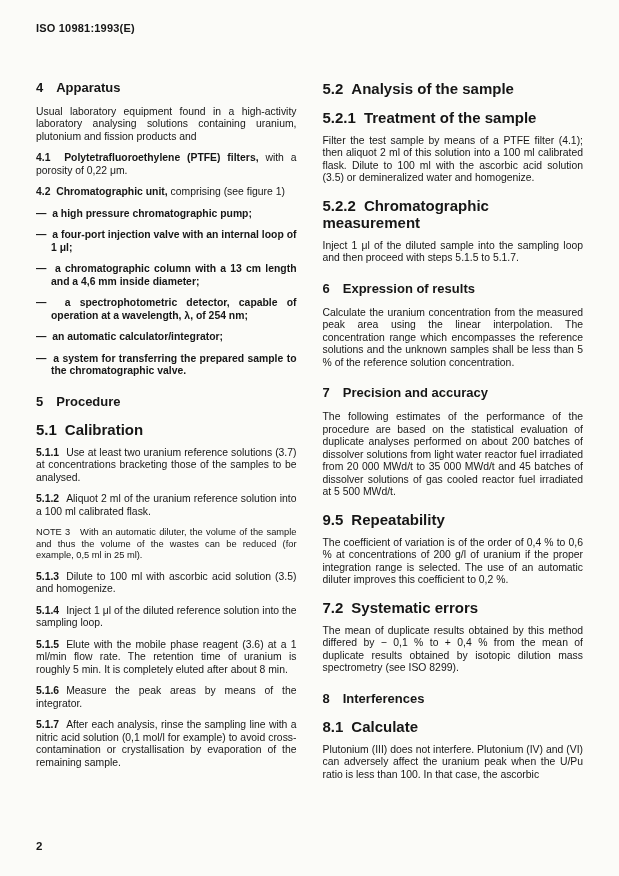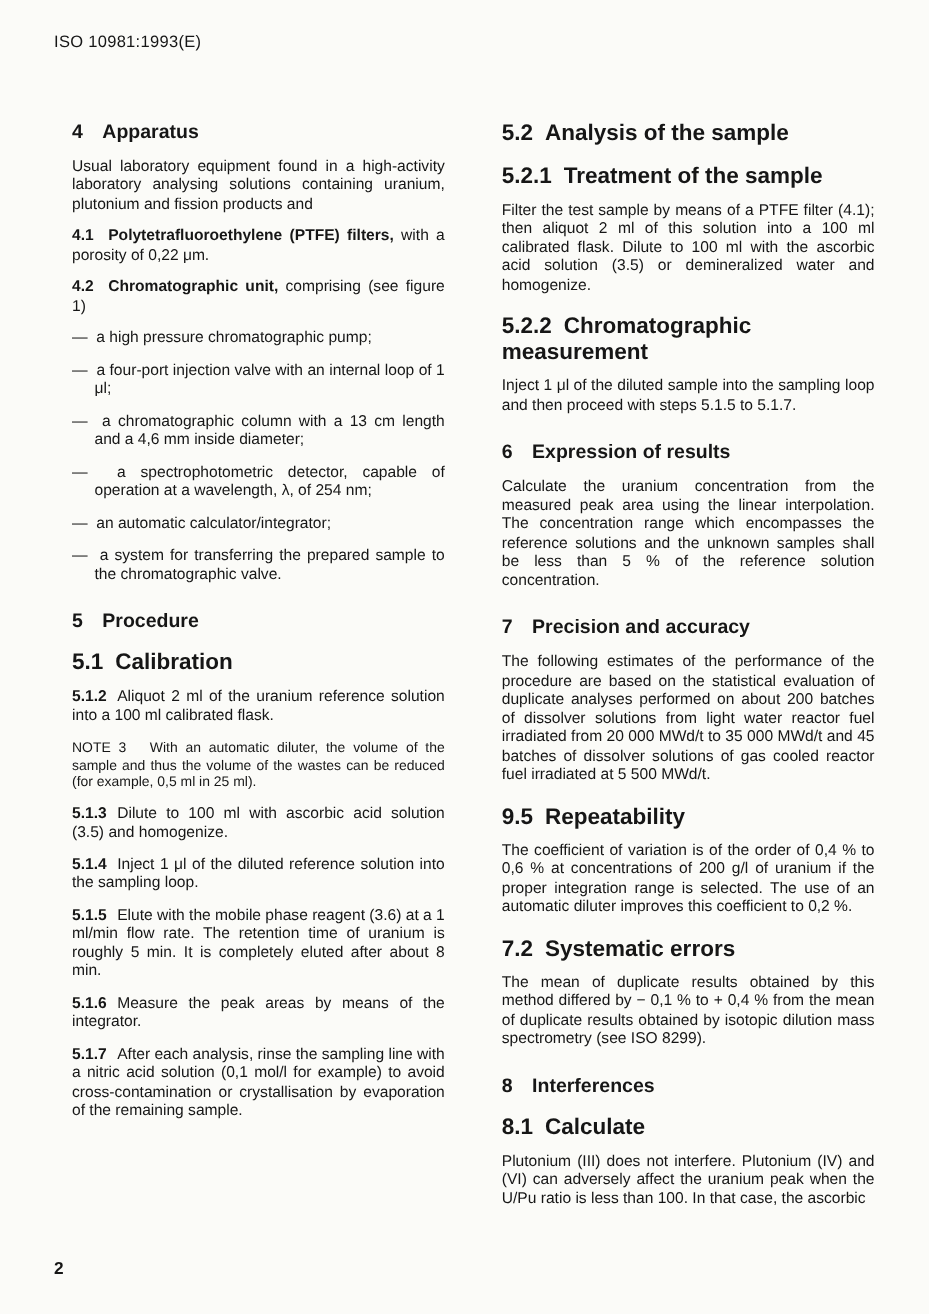--- a/index.html
+++ b/index.html
@@ -7,43 +7,43 @@
     width: 619px; height: 876px;
     background: #fbfbf8;
     color: #161616;
     font-family: "Liberation Sans", "DejaVu Sans", sans-serif;
     position: relative;
     overflow: hidden;
   }
   .page { width: 100%; height: 100%; position: relative; }
   .header {
     position: absolute; top: 22px; left: 36px;
-    font-weight: normal; font-size: 11px; letter-spacing: .2px;
+    font-weight: bold; font-size: 11px; letter-spacing: .2px;
   }
   .footer {
     position: absolute; bottom: 24px; left: 36px;
     font-weight: bold; font-size: 11.5px;
   }
   .columns {
     position: absolute; top: 80px; left: 36px; right: 36px;
     display: flex; gap: 26px;
   }
-  .col { flex: 1; min-width: 0; margin-left: 12px; }
+  .col { flex: 1; min-width: 0; }
   .body, .dash, .note {
     font-size: 10.4px; line-height: 1.2;
     text-align: justify; margin: 0 0 9px;
   }
   .h1 { font-size: 13px; font-weight: bold; margin: 16px 0 11px; }
   .h2 { font-size: 15px; font-weight: bold; margin: 12px 0 9px; }
   .col > :first-child { margin-top: 0; }
   .h1 .hnum { margin-right: 13px; }
   .h2 .hnum { margin-right: 8px; }
   .rb { font-weight: bold; }
   .lead { font-weight: bold; margin-right: 7px; }
-  .dash { padding-left: 15px; text-indent: -15px; }
+  .dash { padding-left: 15px; text-indent: -15px; font-weight: bold; }
   .note { font-size: 9.3px; line-height: 1.25; }
 </style>
 </head>
 <body>
 
 <div class="page">
 
   <div class="header">
     <span>ISO 10981:1993(E)</span>
   </div>
@@ -70,20 +70,21 @@
       <p class="dash">—&nbsp; a system for transferring the prepared sample to the chromatographic valve.</p>
 
       <div class="h1">
         <span class="hnum">5</span><span>Procedure</span>
       </div>
 
       <div class="h2">
         <span class="hnum">5.1</span><span>Calibration</span>
       </div>
 
+      <p class="body"><span class="lead">5.1.1</span><span>Use at least two uranium reference solutions (3.7) at concentrations bracketing those of the samples to be analysed.</span></p>
 
       <p class="body"><span class="lead">5.1.2</span><span>Aliquot 2 ml of the uranium reference solution into a 100 ml calibrated flask.</span></p>
 
       <p class="note">NOTE 3&nbsp;&nbsp; With an automatic diluter, the volume of the sample and thus the volume of the wastes can be reduced (for example, 0,5 ml in 25 ml).</p>
 
       <p class="body"><span class="lead">5.1.3</span><span>Dilute to 100 ml with ascorbic acid solution (3.5) and homogenize.</span></p>
 
       <p class="body"><span class="lead">5.1.4</span><span>Inject 1 μl of the diluted reference solution into the sampling loop.</span></p>
 
       <p class="body"><span class="lead">5.1.5</span><span>Elute with the mobile phase reagent (3.6) at a 1 ml/min flow rate. The retention time of uranium is roughly 5 min. It is completely eluted after about 8 min.</span></p>

